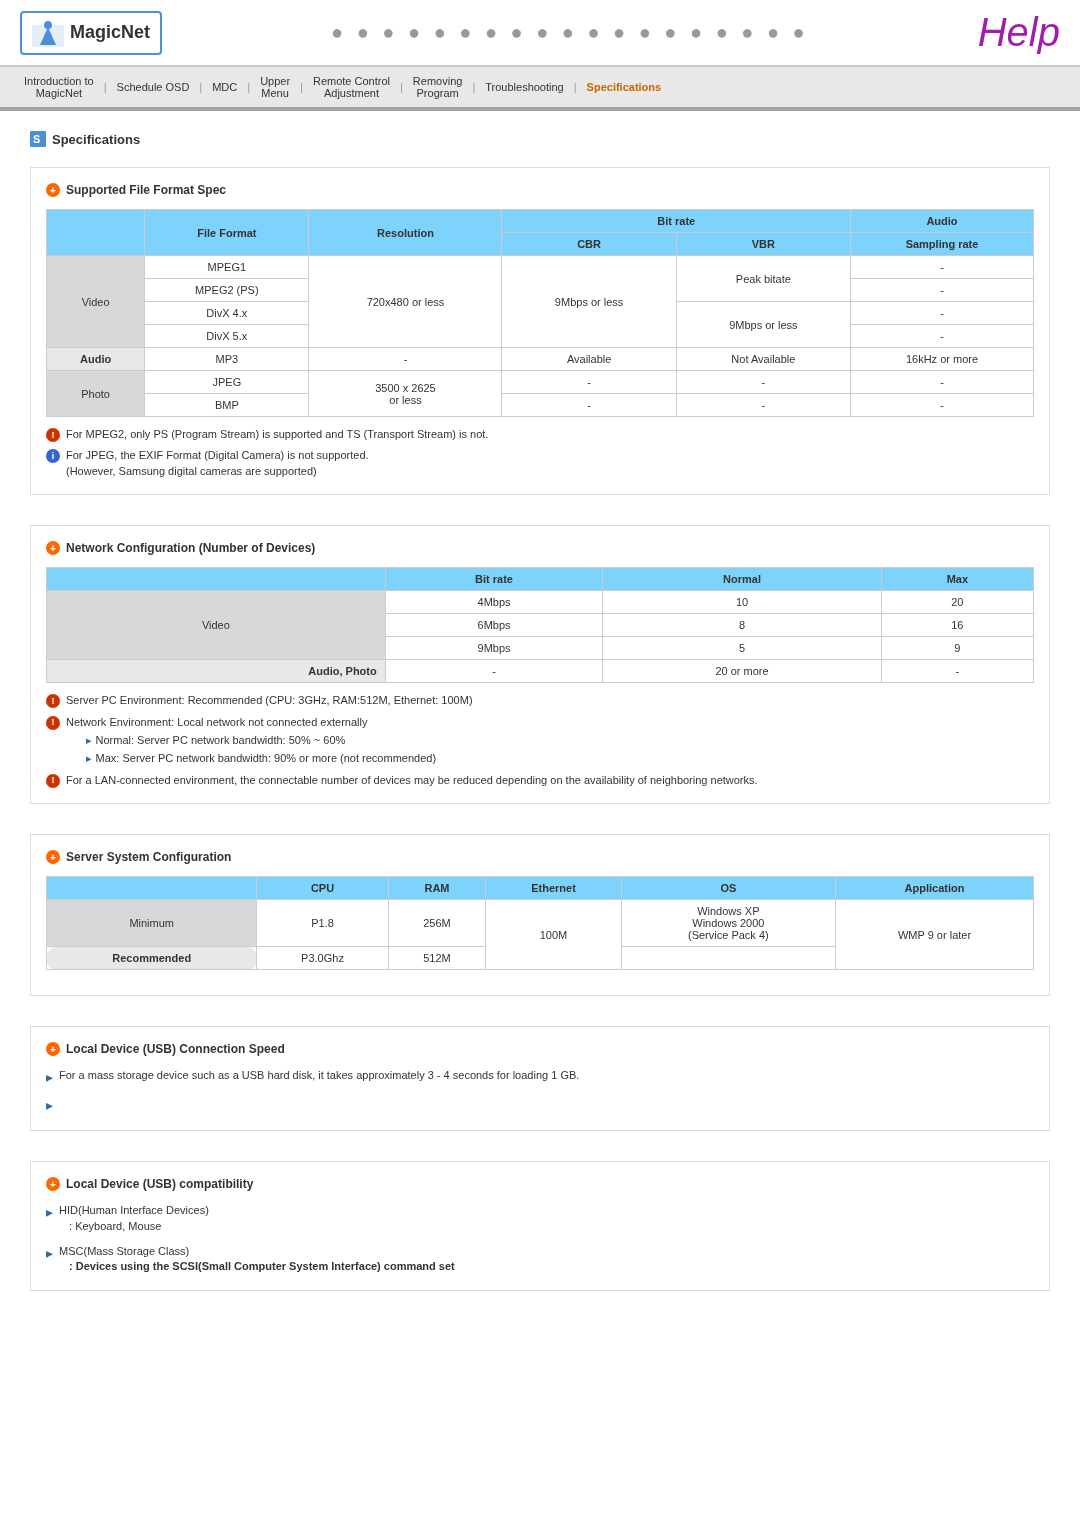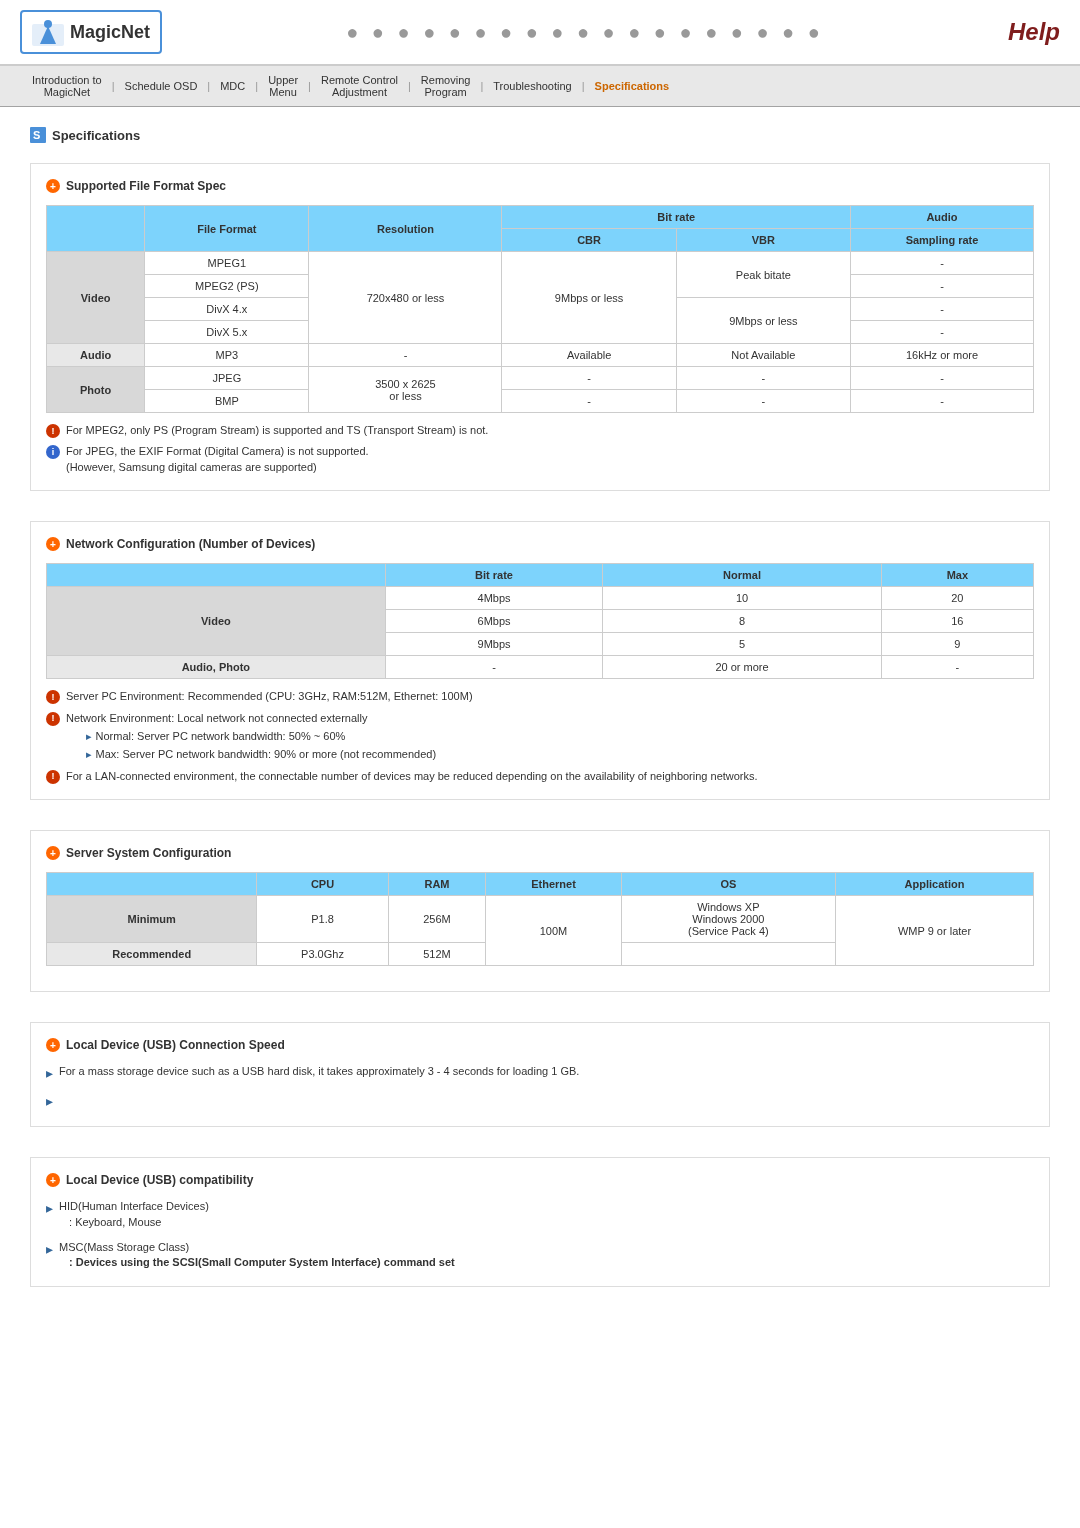--- a/index.html
+++ b/index.html
@@ -5,41 +5,41 @@
     * { margin: 0; padding: 0; box-sizing: border-box; }
     body { font-family: Arial, sans-serif; font-size: 12px; background: #fff; color: #333; width: 1080px; }
 
     
     .header { background: #fff; border-bottom: 2px solid #ccc; padding: 10px 20px; display: flex; align-items: center; justify-content: space-between; }
     .logo-area { display: flex; align-items: center; }
     .logo-box { border: 2px solid #4a90d9; border-radius: 4px; padding: 6px 10px; display: flex; align-items: center; gap: 6px; }
     .dots-area { display: flex; align-items: center; gap: 6px; }
 
     
-    .nav { background: #e8e8e8; border-bottom: 1px solid #a3a3a3; padding: 6px 24px; display: flex; align-items: center; gap: 0; flex-wrap: wrap; }
+    .nav { background: #e8e8e8; border-bottom: 4px solid #a3a3a3; padding: 6px 16px; display: flex; align-items: center; gap: 0; flex-wrap: wrap; }
     .nav-item { font-size: 11px; color: #333; padding: 2px 8px; text-align: center; cursor: pointer; white-space: nowrap; }
     .nav-item.active { color: #cc6600; font-weight: bold; }
     .nav-sep { color: #999; font-size: 11px; padding: 0 2px; }
 
     
     .content { padding: 20px 30px; }
 
     
     .page-title { display: flex; align-items: center; gap: 6px; font-size: 13px; font-weight: bold; color: #333; margin-bottom: 20px; }
 
     
     .section { margin-bottom: 30px; border: 1px solid #ddd; padding: 15px; }
     .section-title { display: flex; align-items: center; gap: 6px; font-size: 12px; font-weight: bold; color: #333; margin-bottom: 12px; }
     .section-icon { width: 14px; height: 14px; background: #ff6600; border-radius: 50%; display: inline-flex; align-items: center; justify-content: center; color: white; font-size: 10px; font-weight: bold; flex-shrink: 0; }
 
     
     table { border-collapse: collapse; width: 100%; margin-bottom: 10px; font-size: 11px; }
     th, td { border: 1px solid #ccc; padding: 5px 8px; text-align: center; }
     th { background: #7dd3fc; font-weight: bold; }
-    td.row-header { background: #d8d8d8; font-weight: bold; margin-left: 16px; }
+    td.row-header { background: #d8d8d8; font-weight: normal; margin-left: 16px; }
     td.row-header2 { background: #e8e8e8; font-weight: bold; }
     .col-orange { background: #f5e6c8; }
 
     
     .note { display: flex; align-items: flex-start; gap: 6px; margin-top: 6px; font-size: 11px; line-height: 1.4; }
     .note-icon { width: 14px; height: 14px; background: #cc3300; border-radius: 50%; display: inline-flex; align-items: center; justify-content: center; color: white; font-size: 9px; font-weight: bold; flex-shrink: 0; margin-top: 1px; }
     .note-icon-blue { background: #3366cc; }
 
     .sub-note { display: flex; align-items: flex-start; gap: 4px; font-size: 11px; line-height: 1.4; margin-left: 20px; margin-top: 3px; }
   </style>
@@ -53,21 +53,21 @@
         <rect x="0" y="6" width="32" height="22" rx="2" fill="#4a90d9" opacity="0.15"></rect>
         <polygon points="8,26 16,8 24,26" fill="#4a90d9"></polygon>
         <circle cx="16" cy="6" r="4" fill="#4a90d9"></circle>
       </svg>
       <span style="font-size:18px;font-weight:bold;color:#333;">MagicNet</span>
     </div>
   </div>
   <div class="dots-area">
     <span style="color:#999;font-size:20px;letter-spacing:4px;">● ● ● ● ● ● ● ● ● ● ● ● ● ● ● ● ● ● ●</span>
   </div>
-  <div style="font-size:24px;font-style:italic;font-weight:bold;color:#7f1d1d;">Help</div>
+  <div style="font-size:40px;font-style:italic;font-weight:normal;color:#a21caf;">Help</div>
 </div>
 
 <div class="nav">
   <span class="nav-item">Introduction to<br>MagicNet</span>
   <span class="nav-sep">|</span>
   <span class="nav-item">Schedule OSD</span>
   <span class="nav-sep">|</span>
   <span class="nav-item">MDC</span>
   <span class="nav-sep">|</span>
   <span class="nav-item">Upper<br>Menu</span>
@@ -195,21 +195,21 @@
           <td>6Mbps</td>
           <td>8</td>
           <td>16</td>
         </tr>
         <tr>
           <td>9Mbps</td>
           <td>5</td>
           <td>9</td>
         </tr>
         <tr>
-          <td class="row-header2" style="font-weight:bold;">Audio, Photo</td>
+          <td class="row-header2" style="font-weight:bold;text-align:right;">Audio, Photo</td>
           <td>-</td>
           <td>20 or more</td>
           <td>-</td>
         </tr>
       </tbody>
     </table>
 
     <div class="note">
       <span class="note-icon">!</span>
       <span>Server PC Environment: Recommended (CPU: 3GHz, RAM:512M, Ethernet: 100M)</span>
@@ -254,21 +254,21 @@
       <tbody>
         <tr>
           <td class="row-header col-orange">Minimum</td>
           <td>P1.8</td>
           <td>256M</td>
           <td rowspan="2">100M</td>
           <td>Windows XP<br>Windows 2000<br>(Service Pack 4)</td>
           <td rowspan="2">WMP 9 or later</td>
         </tr>
         <tr>
-          <td class="row-header2" style="font-weight:bold;">Recommended</td>
+          <td class="row-header2" style="font-weight:bold;border-radius:9px;">Recommended</td>
           <td>P3.0Ghz</td>
           <td>512M</td>
           <td></td>
         </tr>
       </tbody>
     </table>
   </div>
 
   <div class="section" style="margin-top:20px;">
     <div class="section-title">

